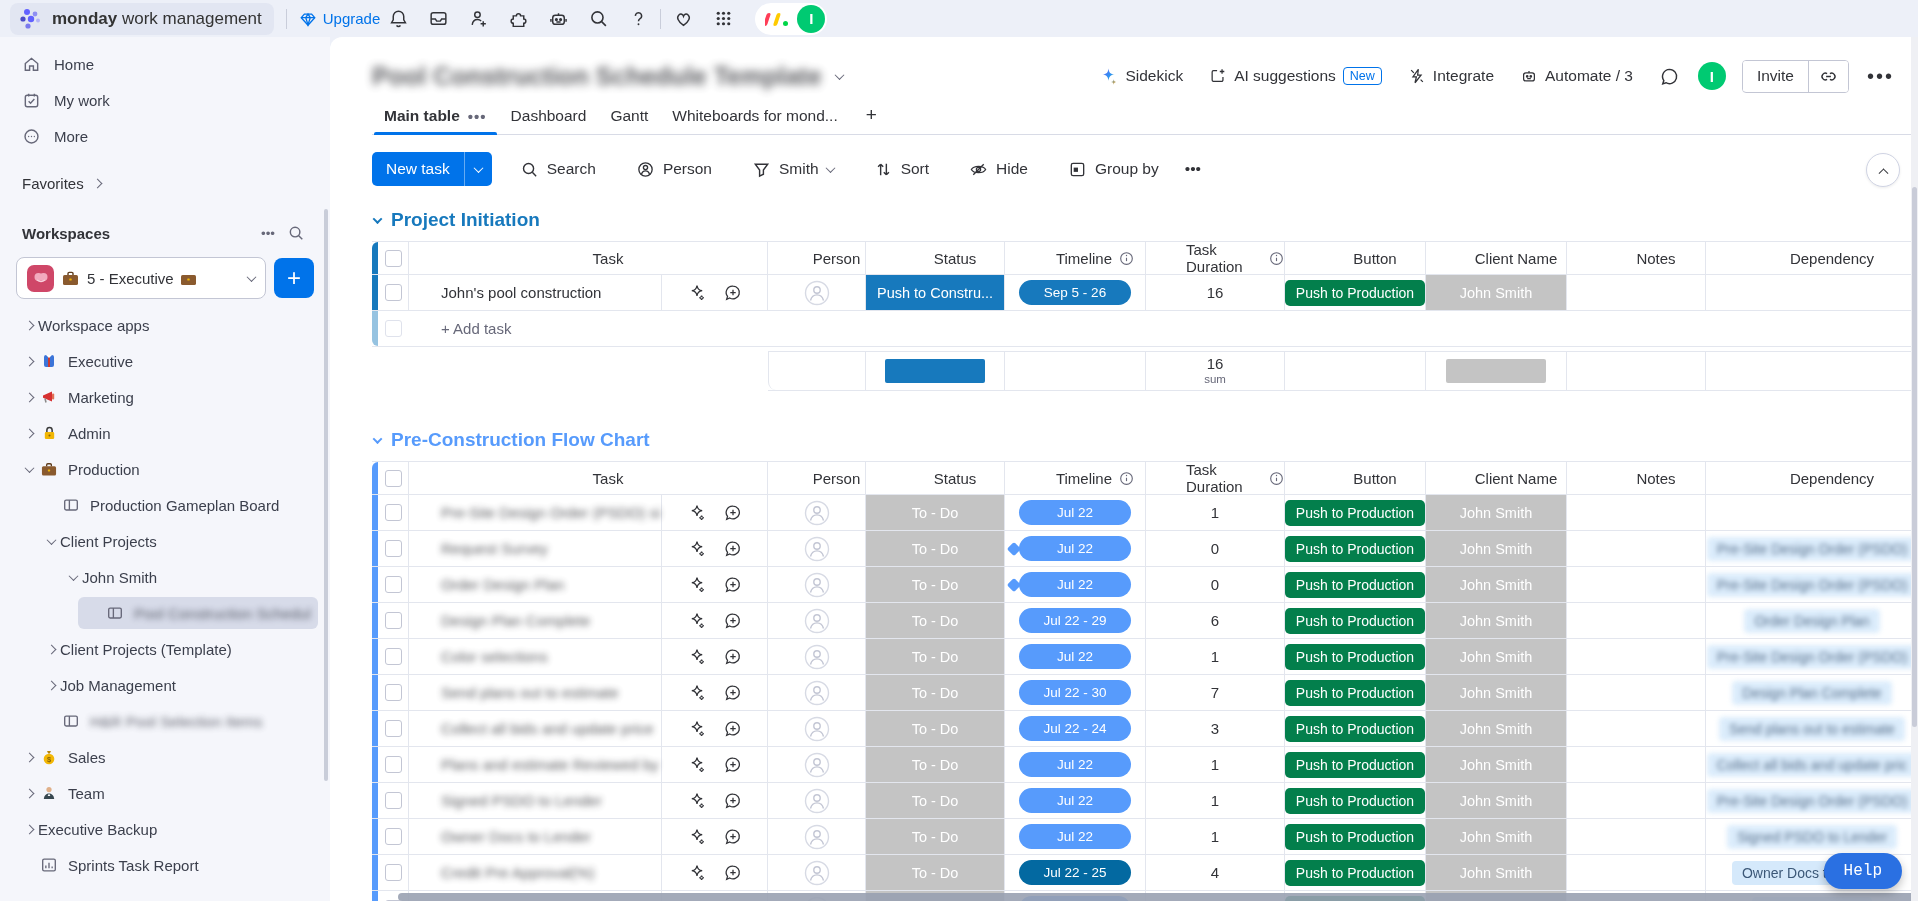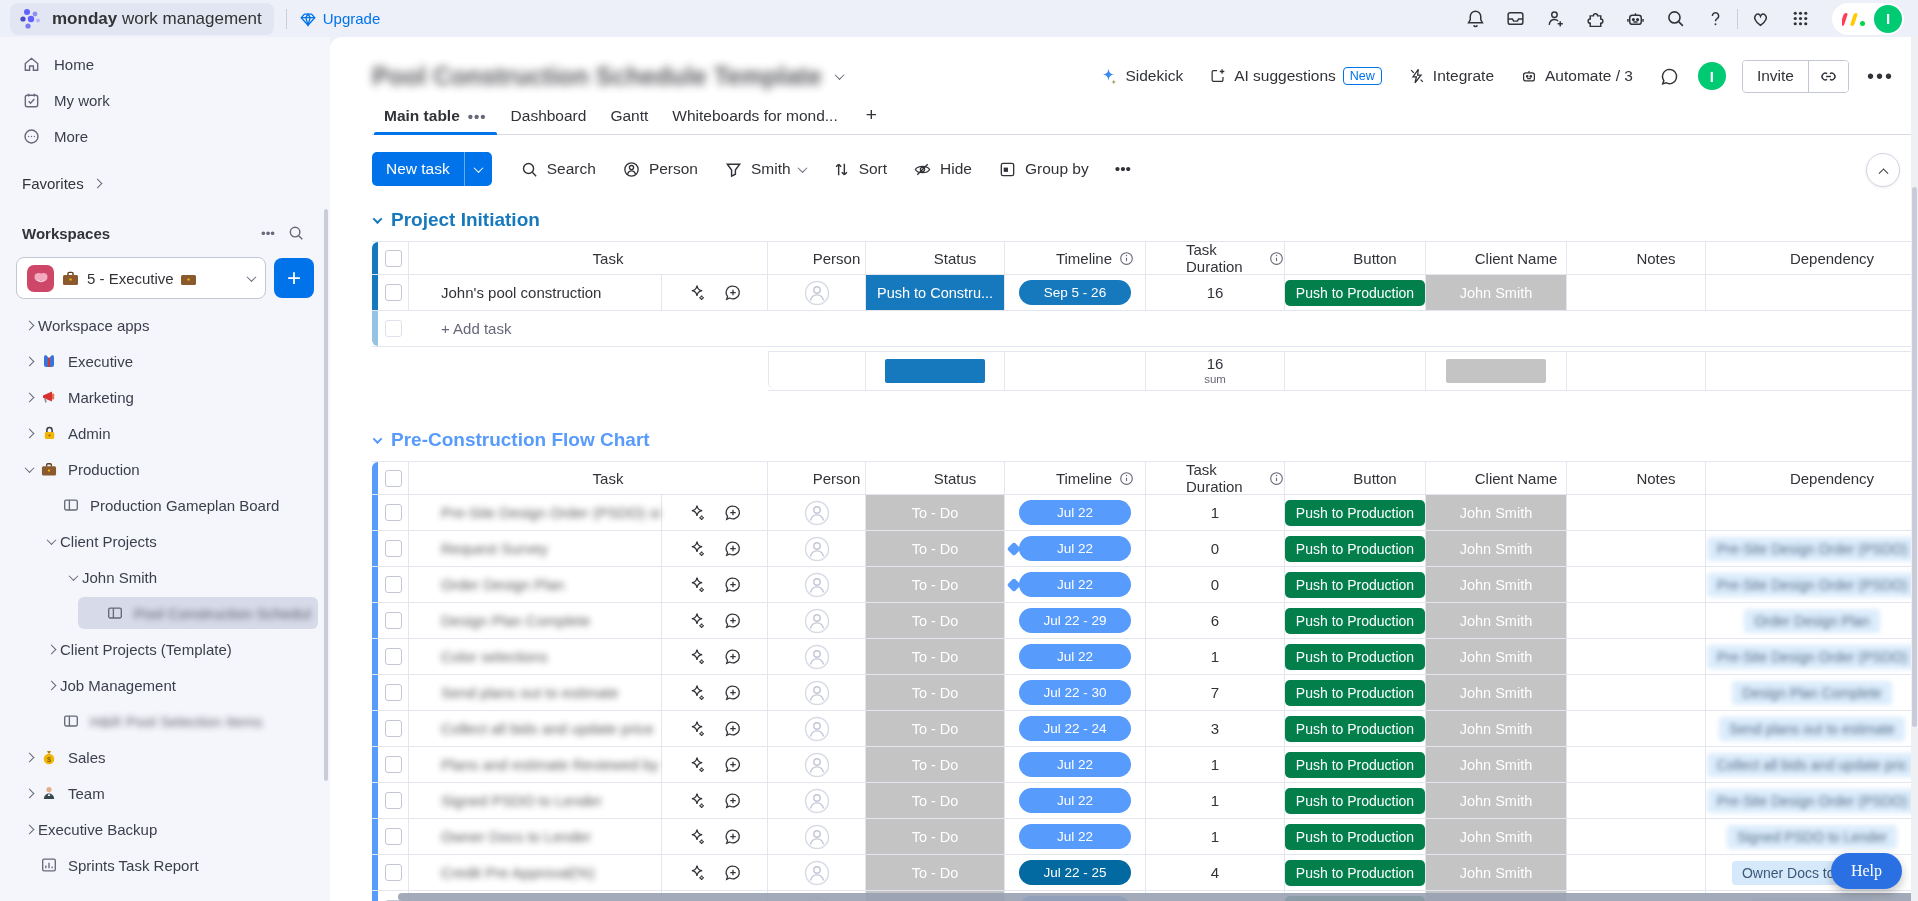--- a/index.html
+++ b/index.html
@@ -7,21 +7,21 @@
   body {
     font-family:"Liberation Sans","DejaVu Sans",sans-serif;
     background:#edf0f8; color:#323338; position:relative;
   }
   svg { display:block; }
   .blurred { filter: blur(4px); opacity:.8; }
   .blurred-md { filter: blur(3px); opacity:.8; }
   .blurred-sm { filter: blur(2.6px); opacity:.85; }
 
   
-  .topbar { height:37px; display:flex; align-items:center; justify-content:space-between; padding:0 14px 0 10px; }
+  .topbar { height:37px; display:flex; align-items:center; padding:0 14px 0 10px; }
   .tb-left { display:flex; align-items:center; gap:12px; }
   .brand-chip { display:flex; align-items:center; gap:8px; background:#e2e6f2; border-radius:8px; padding:4px 12px 4px 8px; }
   .brand-text { font-size:17px; color:#333; white-space:nowrap; }
   .brand-text b { font-weight:bold; }
   .tb-divider { width:1px; height:20px; background:#c9cdda; }
   .upgrade { display:flex; align-items:center; gap:6px; color:#0073ea; font-size:15px; cursor:pointer; background:none; border:none; font-family:inherit; }
   .tb-right { display:flex; align-items:center; gap:4px; }
   .tb-btn { width:36px; height:30px; display:flex; align-items:center; justify-content:center; background:none; border:none; cursor:pointer; color:#323338; border-radius:6px; }
   .account-chip { display:flex; align-items:center; gap:8px; background:#fff; border-radius:16px; padding:2px 2px 2px 10px; margin-left:10px; }
   .avatar { width:28px; height:28px; border-radius:50%; background:#00ca72; color:#fff; font-size:15px; font-weight:bold; display:flex; align-items:center; justify-content:center; }
@@ -116,21 +116,21 @@
   .addrow .cb { border-color:#dfe2ec; }
   .sumrow { display:flex; margin-left:396px; height:40px; margin-top:4px; border-bottom:1px solid #e3e6ee; border-top:1px solid #e3e6ee; }
   .sumrow .cell { border-left:none; background:#fff; }
   .sumrow .cell:first-child { border-left:1px solid #e3e6ee; border-bottom-left-radius:8px; }
   .sum-bar { width:100px; height:24px; border-radius:2px; }
   .sum-num { display:flex; flex-direction:column; align-items:center; line-height:1.1; }
   .sum-num .sub { font-size:11.5px; color:#676879; }
   .person-av { color:#c3c6d4; }
 
   
-  .help-btn { position:absolute; right:16px; bottom:12px; background:#2a70e2; color:#fff; font-size:16px; border:none; border-radius:20px; padding:9px 20px; cursor:pointer; font-family:Liberation Serif, serif; box-shadow:0 4px 10px rgba(0,0,0,.25); z-index:30; }
+  .help-btn { position:absolute; right:16px; bottom:12px; background:#2a70e2; color:#fff; font-size:16px; border:none; border-radius:20px; padding:9px 20px; cursor:pointer; font-family:Liberation Mono, monospace; box-shadow:0 4px 10px rgba(0,0,0,.25); z-index:30; }
   .hscroll { position:absolute; left:398px; right:0; bottom:0; height:8px; background:#99a1b1; border-radius:4px 0 0 4px; opacity:.9; z-index:20; }
   .vscroll-track { position:absolute; right:0; top:37px; bottom:0; width:7px; background:#eff0f4; z-index:25; }
   .vscroll-thumb { position:absolute; right:1px; top:150px; width:5px; height:540px; background:#c9ccd8; border-radius:3px; }
 </style>
 </head>
 <body>
 
 <header class="topbar">
   <div class="tb-left">
     <div class="brand-chip">
@@ -559,21 +559,21 @@
     <button class="tab-add">+</button>
   </div>
 
   <div class="toolbar">
     <span class="newtask">
       <button class="nt-main">New task</button>
       <button class="nt-arrow">
           <span class="chev down"></span>
         </button>
     </span>
-    <span id="tools-holder" style="display:flex;align-items:center;gap:6px">
+    <span id="tools-holder" style="display:flex;align-items:center;gap:20px">
   <button class="tool">
     <span>
             <svg width="19" height="19" viewBox="0 0 20 20" fill="none" stroke="#323338" stroke-width="1.5">
               <circle cx="9" cy="9" r="5.3"></circle>
               <path d="M13 13 l4 4"></path>
             </svg>
           </span>
     <span>Search</span>
 
   </button>

